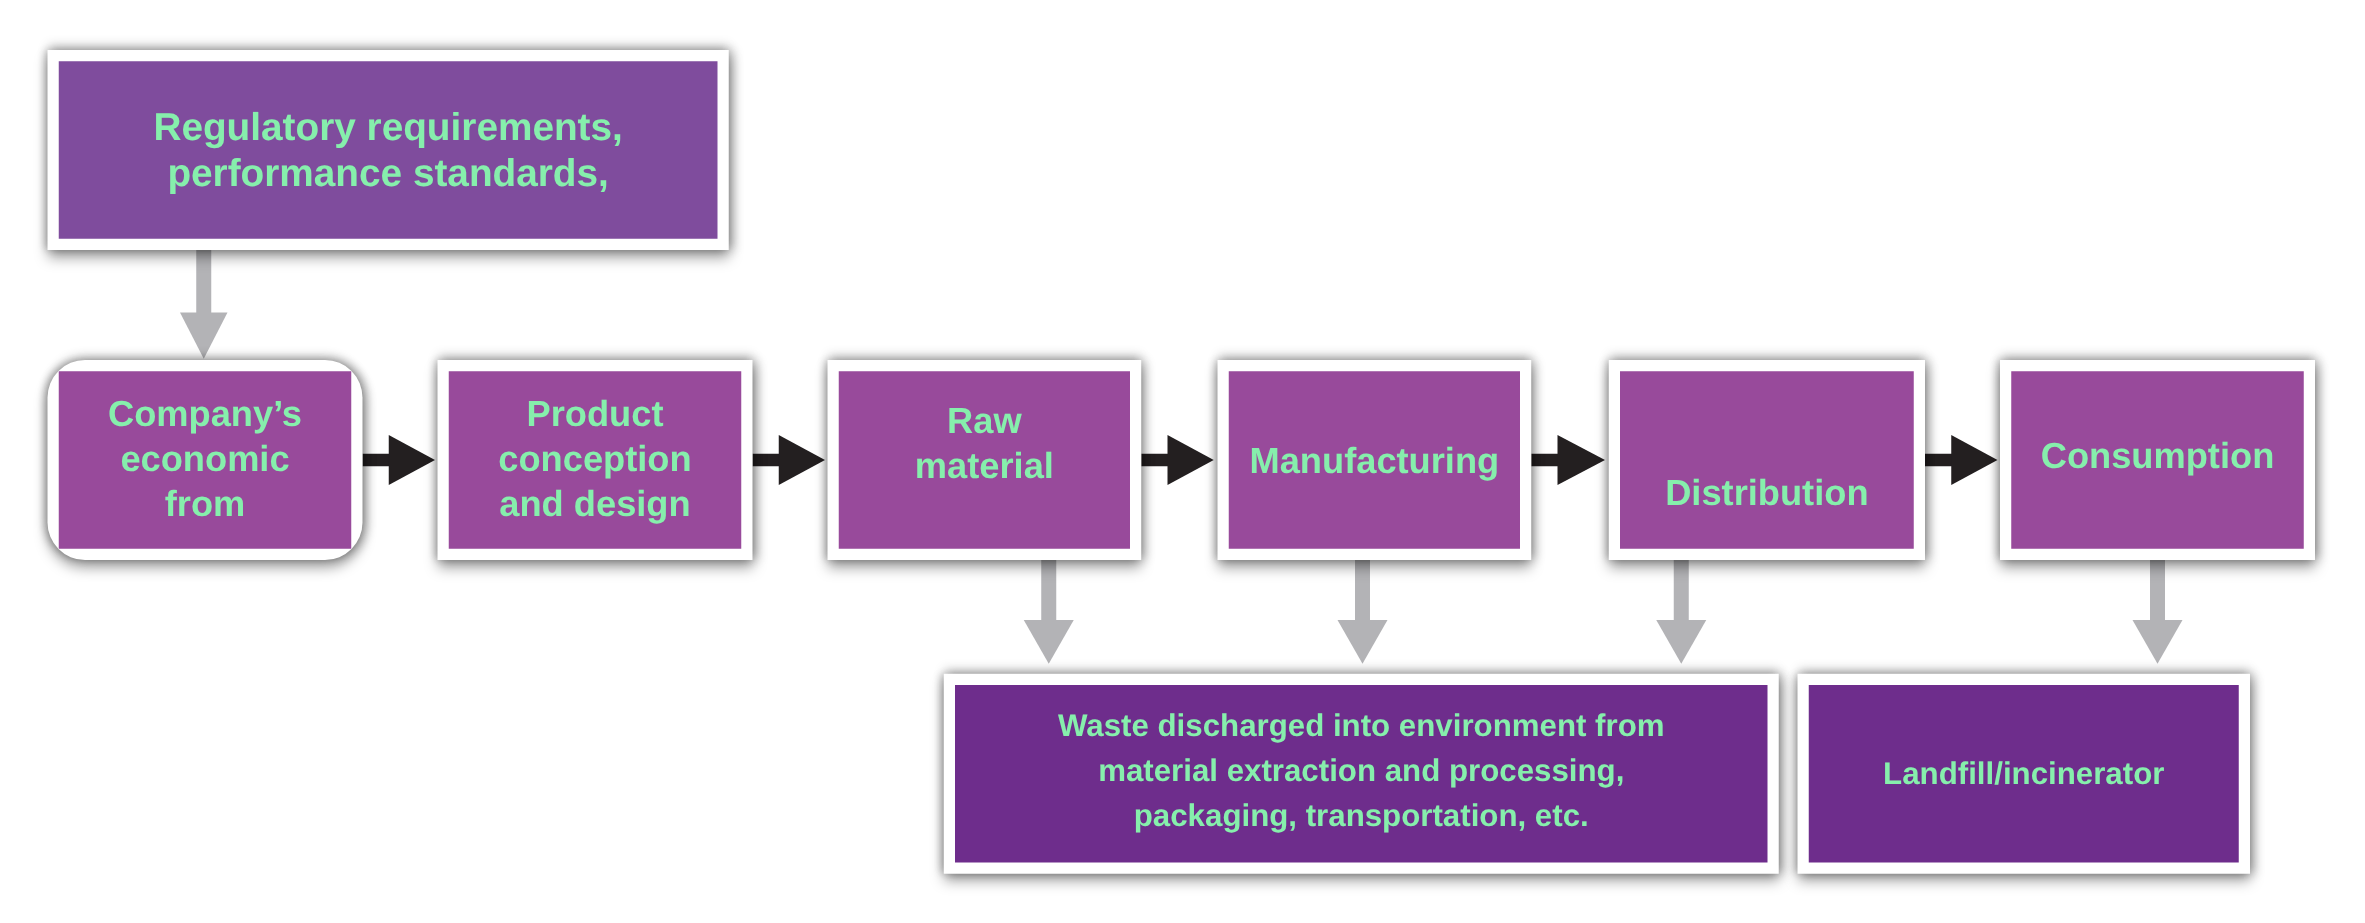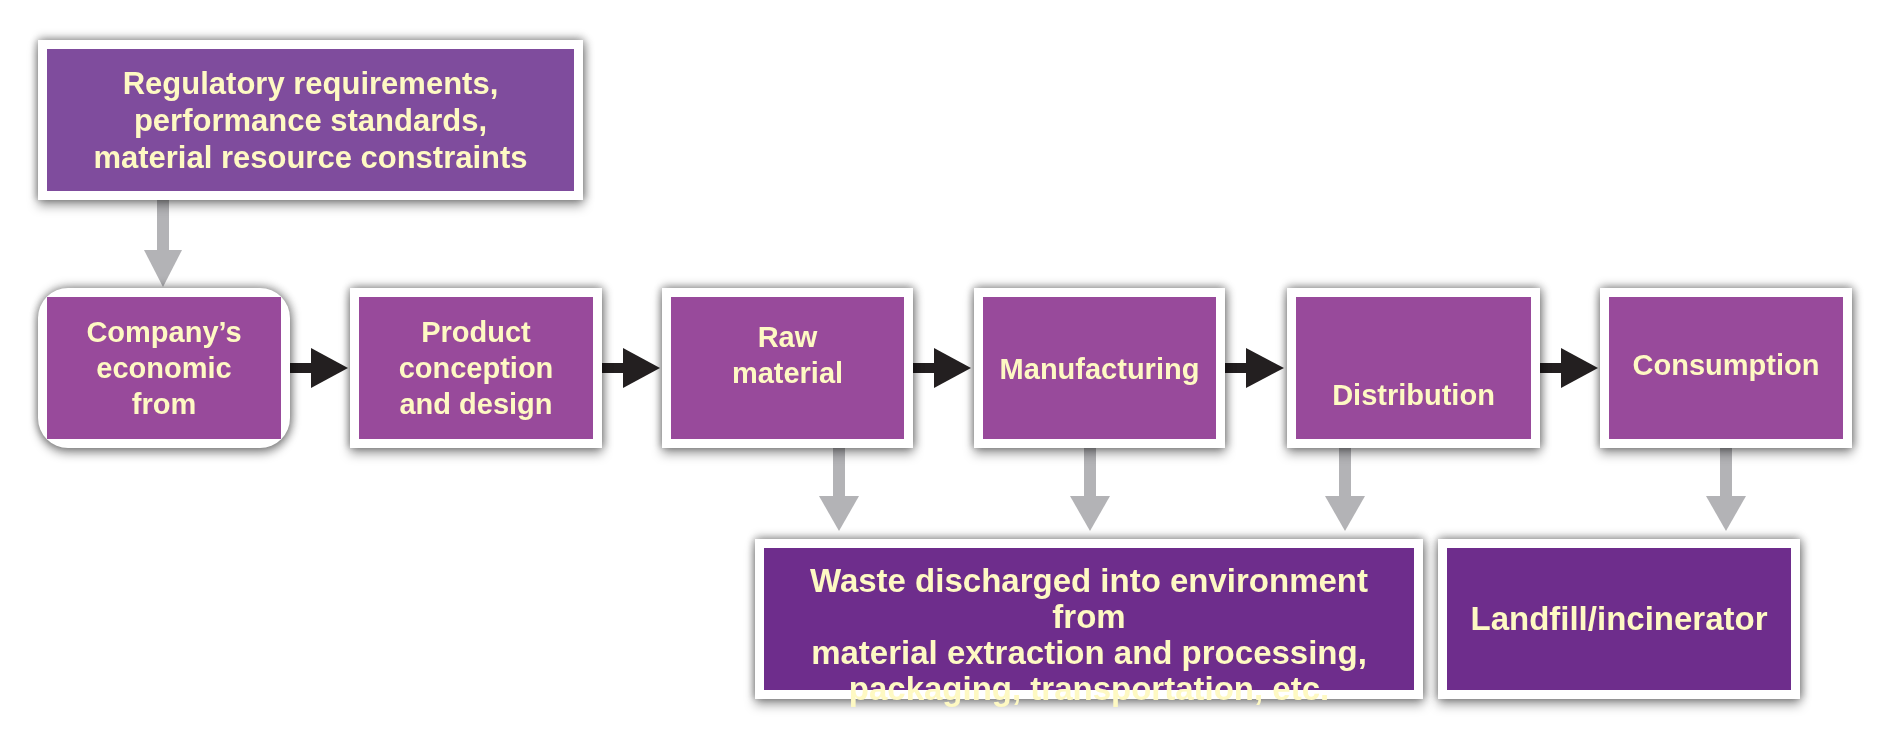--- a/index.html
+++ b/index.html
@@ -1,25 +1,25 @@
 <!DOCTYPE html>
 <html><head>
 <meta charset="utf-8">
 <style>
   html, body { margin:0; padding:0; background:#ffffff; }
   body { width:1892px; height:738px; position:relative; overflow:hidden;
          font-family:"Liberation Sans", "DejaVu Sans", sans-serif; }
   .box { position:absolute; background:#ffffff; box-sizing:border-box; padding:9px;
          box-shadow: 0 6px 10px rgba(0,0,0,0.35), 0 -4px 8px rgba(0,0,0,0.18), 4px 0 8px rgba(0,0,0,0.2), -3px 0 6px rgba(0,0,0,0.15); }
   .inner { width:100%; height:100%; display:flex; align-items:center; justify-content:center;
-           text-align:center; color:#fef9c3; font-weight:bold; box-sizing:border-box; padding:0 10px; }
+           text-align:center; color:#86efac; font-weight:bold; box-sizing:border-box; padding:0 10px; }
   .inner span { display:block; }
   .top .inner { background:#7f4c9d; font-size:31px; line-height:37px; }
   .mid .inner { background:#984a9b; font-size:29px; line-height:36px; }
-  .bot .inner { background:#6e2d8c; font-size:33px; line-height:36px; }
+  .bot .inner { background:#6e2d8c; font-size:25px; line-height:36px; }
   svg.arrows { position:absolute; left:0; top:0; }
 </style>
 </head>
 <body>
 
 <svg class="arrows" width="1892" height="738">
 
   <g>
     <rect x="157" y="200" width="12" height="52" fill="#b3b3b6"></rect>
     <polygon points="144,250 182,250 163,287" fill="#b3b3b6"></polygon>
@@ -62,21 +62,20 @@
     <rect x="1720" y="448" width="12" height="50" fill="#b3b3b6"></rect>
     <polygon points="1706,496 1746,496 1726,531" fill="#b3b3b6"></polygon>
   </g>
 </svg>
 
 <div class="box top" style="left:38px; top:40px; width:545px; height:160px;">
   <div class="inner">
     <div>
       <span>Regulatory requirements,</span>
       <span>performance standards,</span>
-      <span>material resource constraints</span>
     </div>
   </div>
 </div>
 
 <div class="box mid" style="left:38px; top:288px; width:252px; height:160px;border-radius:30px;">
   <div class="inner">
       <div>
     <span>Company’s</span>
     <span>economic</span>
     <span>from</span>

